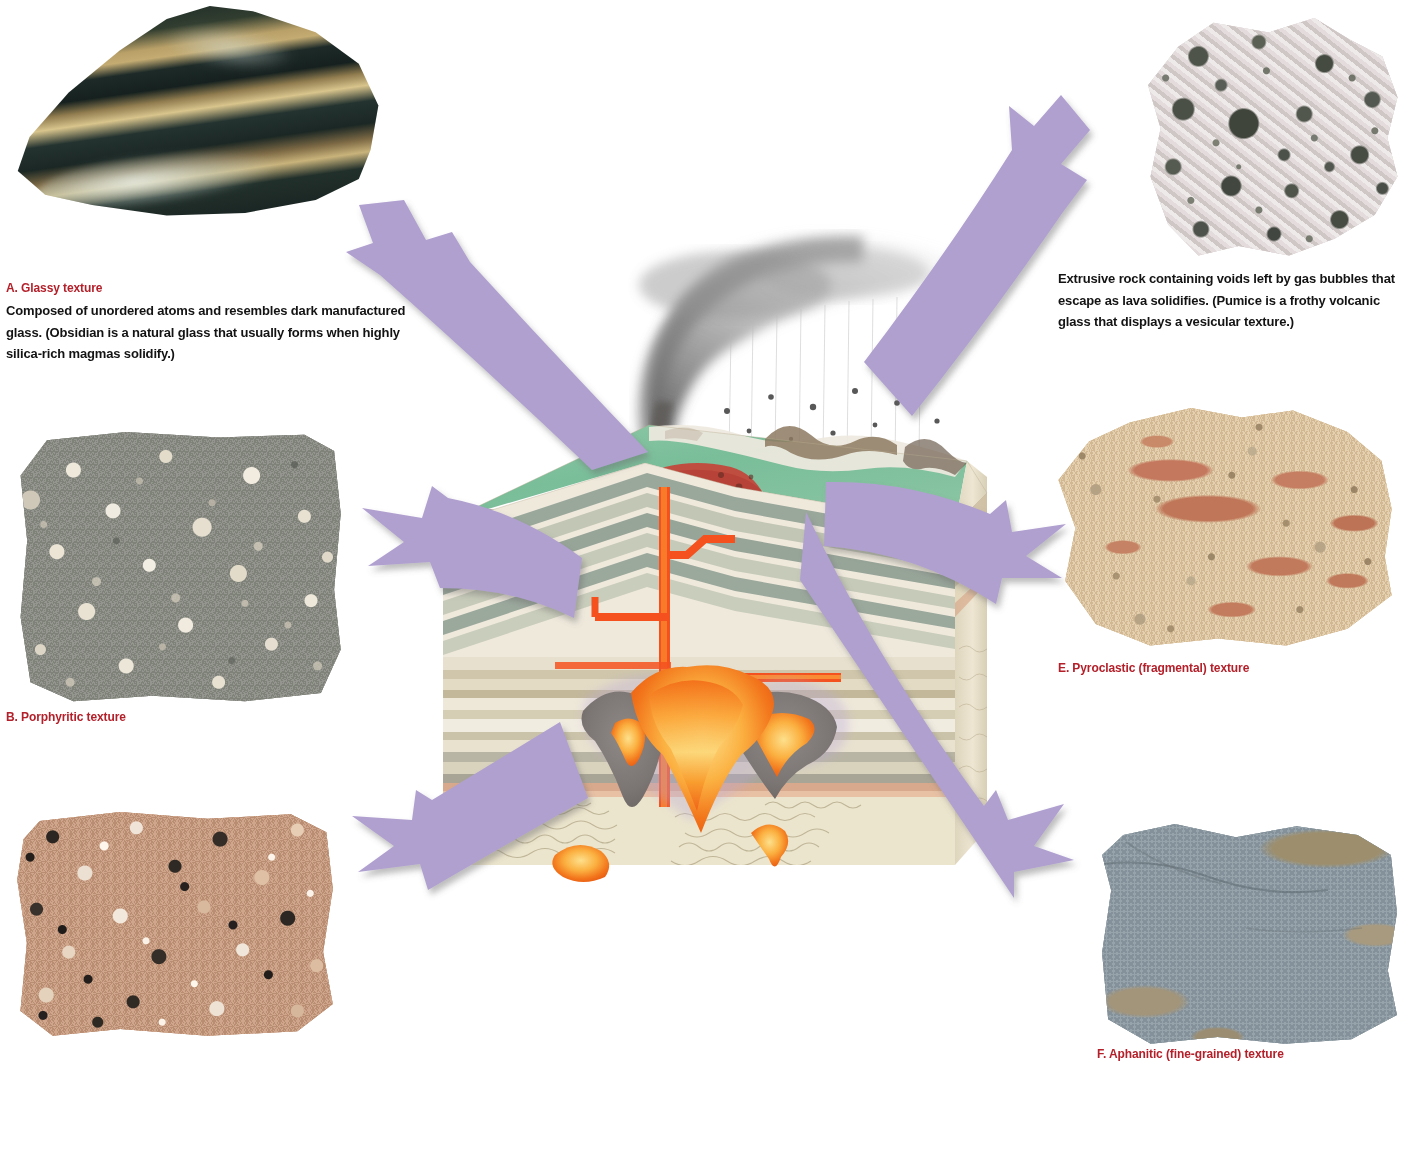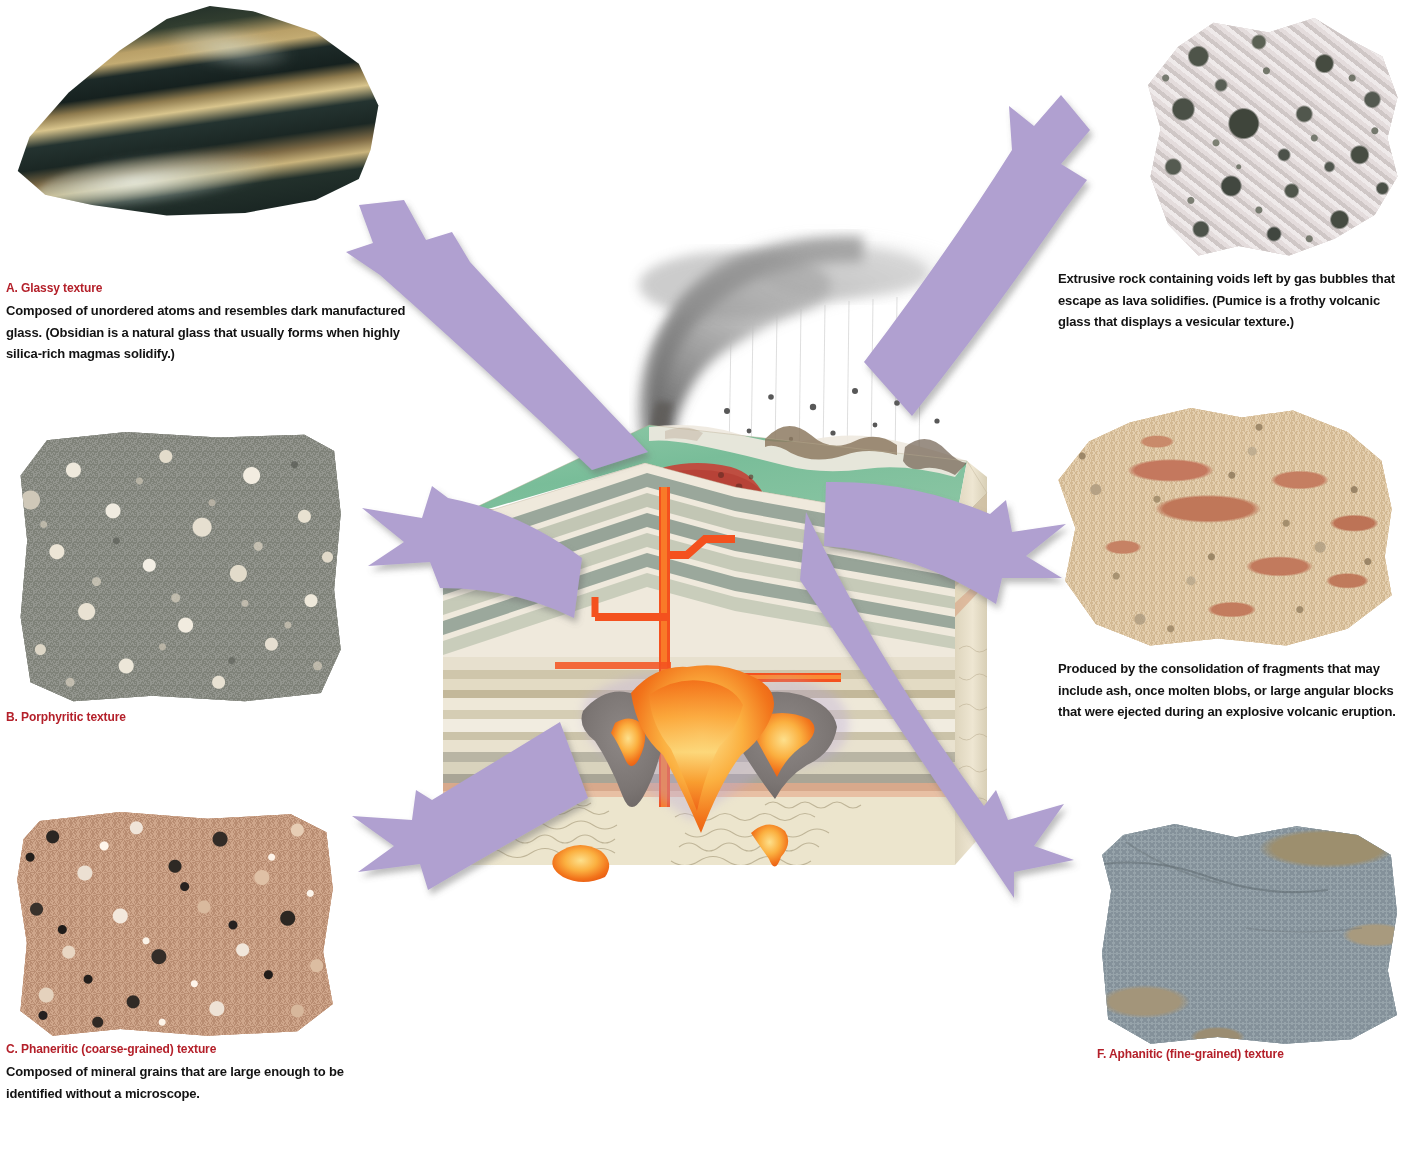--- a/index.html
+++ b/index.html
@@ -619,30 +619,26 @@
 
   <div class="caption cap-a">
     <p class="cap-title">A. Glassy texture</p>
     <p class="cap-body">Composed of unordered atoms and resembles dark manufactured glass. (Obsidian is a natural glass that usually forms when highly silica-rich magmas solidify.)</p>
   </div>
 
   <div class="caption cap-b">
     <p class="cap-title">B. Porphyritic texture</p>
   </div>
 
-  <div class="caption cap-c">
-    <p class="cap-title">C. Phaneritic (coarse-grained) texture</p>
-    <p class="cap-body">Composed of mineral grains that are large enough to be identified without a microscope.</p>
-  </div>
 
   <div class="caption cap-d">
     <p class="cap-body">Extrusive rock containing voids left by gas bubbles that escape as lava solidifies. (Pumice is a frothy volcanic glass that displays a vesicular texture.)</p>
   </div>
 
   <div class="caption cap-e">
-    <p class="cap-body">Produced by the consolidation of fragments that may include ash, once molten blobs, or large angular blocks that were ejected during an explosive volcanic eruption.</p>
+    <p class="cap-title">E. Pyroclastic (fragmental) texture</p>
   </div>
 
   <div class="caption cap-f">
     <p class="cap-title">F. Aphanitic (fine-grained) texture</p>
   </div>
 
 </div>
 
 </body></html>

